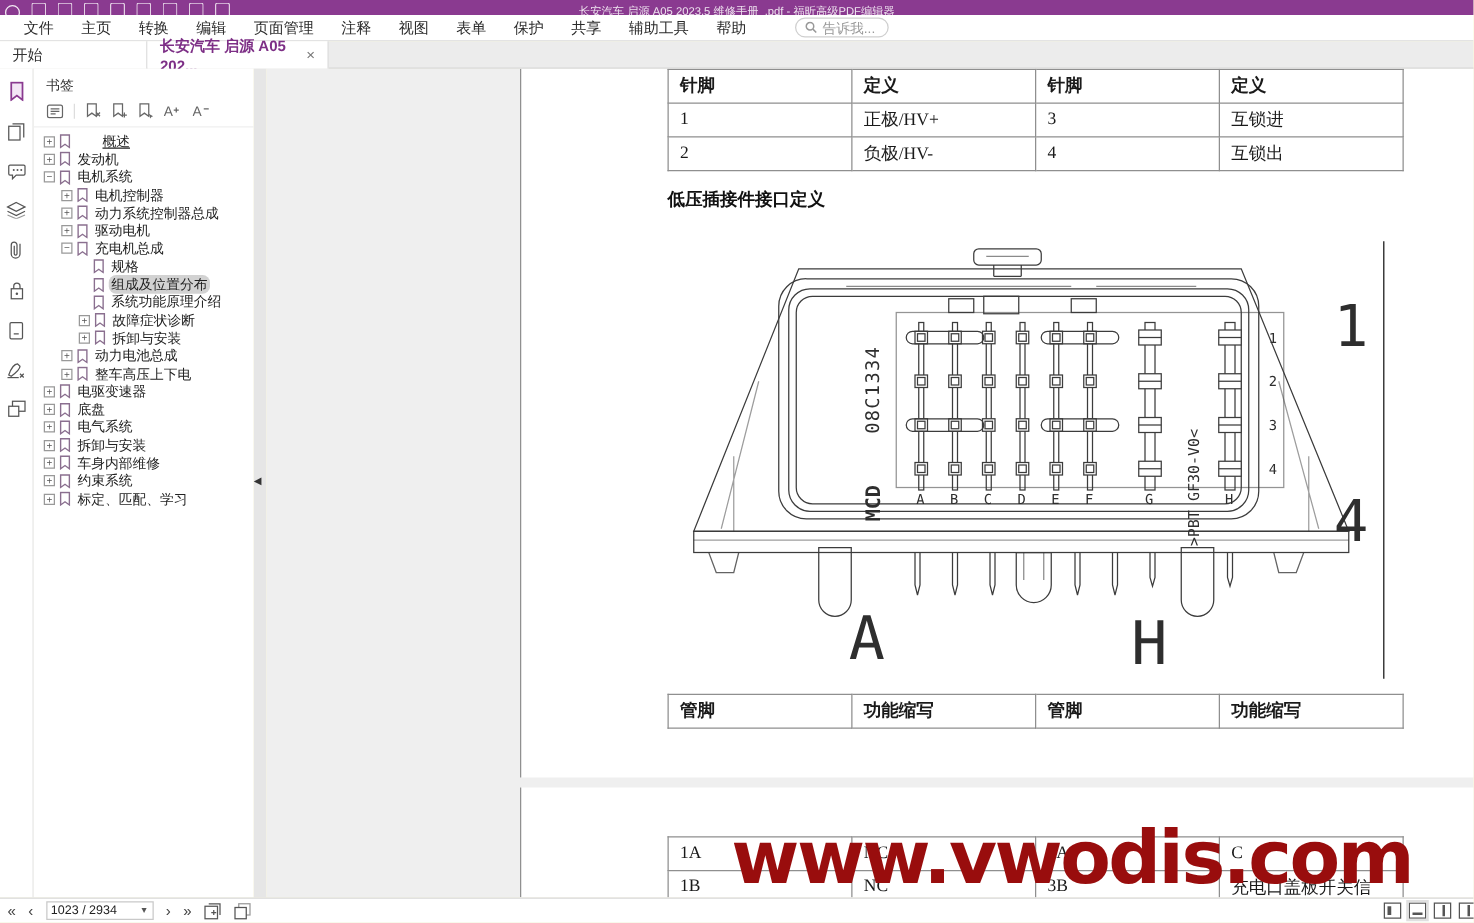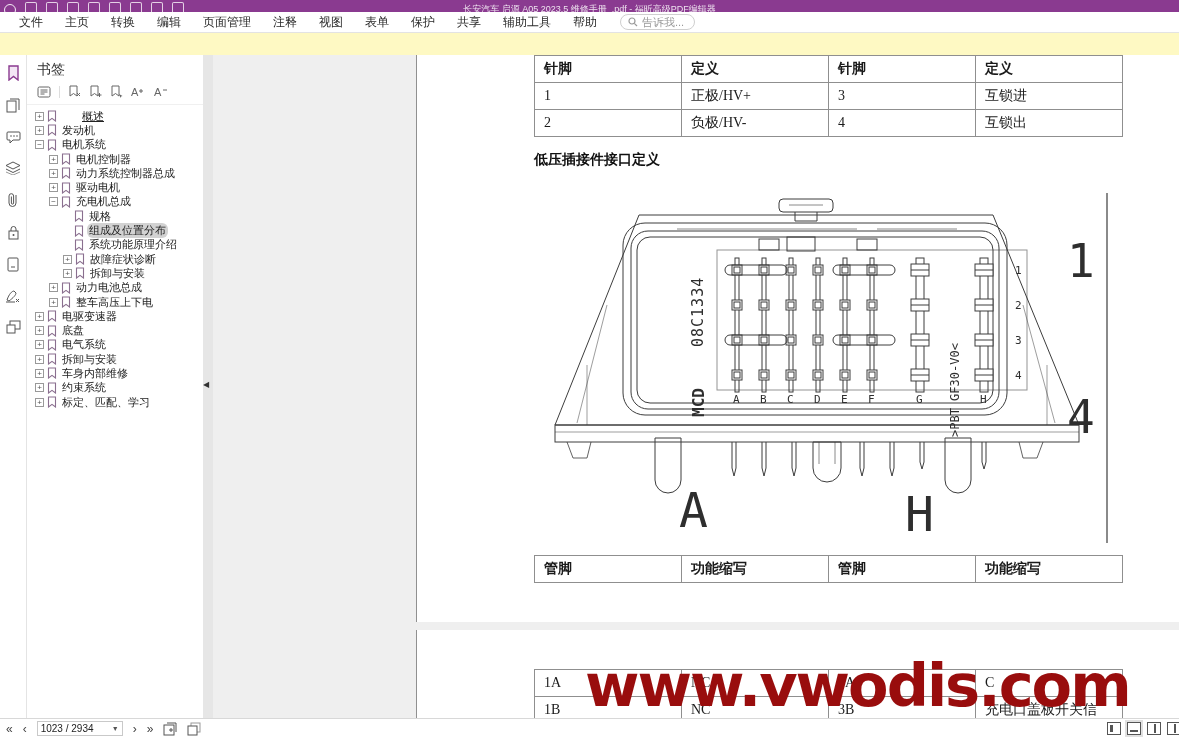--- a/index.html
+++ b/index.html
@@ -7,39 +7,39 @@
   .app { position:relative; width:1179px; height:738px; overflow:hidden; background:#fef9c3; }
 
   
   .titlebar { position:absolute; left:0; top:0; width:100%; height:12px; background:#8a3a90; overflow:hidden; }
   .titlebar .qat { position:absolute; left:4px; top:2px; display:flex; gap:9px; align-items:flex-end; }
   .qat .qicon { width:12px; height:14px; border:1px solid rgba(255,255,255,.85); border-bottom:none; border-radius:2px 2px 0 0; opacity:.9; }
   .qat .qround { width:12px; height:12px; border:1.5px solid rgba(255,255,255,.9); border-radius:50%; }
   .titlebar .doc-title { position:absolute; left:0; right:0; top:3px; text-align:center; font-size:9px; color:rgba(255,255,255,.85); white-space:nowrap; }
 
   
-  .menubar { position:absolute; left:0; top:12px; width:100%; height:21px; background:#fff; border-bottom:1px solid #e3e3e3; display:flex; align-items:center; padding-left:8px; }
+  .menubar { position:absolute; left:0; top:12px; width:100%; height:21px; background:#fff; border-bottom:1px solid #e3e3e3; display:flex; align-items:center; padding-left:8px;gap:16px; }
   .menu-item { font-size:12px; color:#2b2b2b; padding:0 11px; height:21px; line-height:21px; cursor:default; }
   .search-pill { display:flex; align-items:center; gap:4px; border:1px solid #cfcfcf; border-radius:10px; height:16px; padding:0 10px 0 7px; margin-left:12px; color:#9a9a9a; font-size:11px; }
 
   
   .tabbar { position:absolute; left:0; top:33px; width:100%; height:22px; background:#ececec; border-bottom:1px solid #d6d6d6; display:flex; }
   .tab { background:#fff; border-right:1px solid #d9d9d9; height:22px; display:flex; align-items:center; padding:0 10px; font-size:12px; color:#333; }
   .tab.start { width:118px; }
   .tab.doc { width:145px; color:#7d2f86; font-weight:bold; justify-content:space-between; }
   .tab .close { color:#777; font-weight:normal; font-size:12px; margin-left:6px; }
 
   
   .main { position:absolute; left:0; top:55px; width:100%; height:663px; display:flex; }
 
   .rail { width:27px; background:#fff; border-right:1px solid #e4e4e4; display:flex; flex-direction:column; align-items:center; padding-top:10px; gap:17px; }
   .rail svg { display:block; }
 
   .panel { width:176px; background:#fff; padding-top:4px; overflow:hidden; }
-  .panel-title { font-size:14px; color:#333; padding:2px 0 4px 10px; }
+  .panel-title { font-size:11px; color:#333; padding:2px 0 4px 10px; }
   .panel-tools { display:flex; align-items:center; gap:8px; padding:2px 0 6px 10px; border-bottom:1px solid #f0f0f0; }
   .panel-tools svg { display:block; }
   .ptool-divider { width:1px; height:12px; background:#ddd; }
 
   .tree { padding-top:4px; font-size:11px; color:#222; }
   .tree-row { display:flex; align-items:center; height:14.3px; white-space:nowrap; }
   .tree-row .exp { width:9px; height:9px; border:1px solid #999; font-size:8px; line-height:7px; text-align:center; color:#555; margin-right:3px; flex:none; background:#fff; }
   .tree-row .exp-sp { width:11px; flex:none; }
   .tree-row .flag { margin-right:3px; flex:none; display:flex; }
   .tree-row .lbl { padding:0 2px; }
@@ -114,20 +114,29 @@
       </div>
     <div class="search-pill">
       <svg width="10" height="10" viewBox="0 0 10 10">
           <circle cx="4" cy="4" r="3" fill="none" stroke="#999" stroke-width="1.2"></circle>
           <line x1="6.3" y1="6.3" x2="9" y2="9" stroke="#999" stroke-width="1.2"></line>
         </svg>
       <span>告诉我...</span>
     </div>
   </div>
 
+  <div class="tabbar">
+    <div class="tab start">
+        <span>开始</span>
+      </div>
+    <div class="tab doc">
+      <span>长安汽车 启源 A05 202...</span>
+      <span class="close">×</span>
+    </div>
+  </div>
 
   <div class="main">
 
     <div class="rail">
       <svg width="15" height="16" viewBox="0 0 15 16">
           <path d="M3 1 h9 v14 l-4.5 -3.5 L3 15 z" fill="#f3e6f5" stroke="#8a3a90" stroke-width="1.4"></path>
         </svg>
       <svg width="15" height="15" viewBox="0 0 15 15">
           <rect x="1" y="3" width="9" height="11" fill="#fff" stroke="#555"></rect>
           <path d="M4 1 h9 v11" fill="none" stroke="#555"></path>

